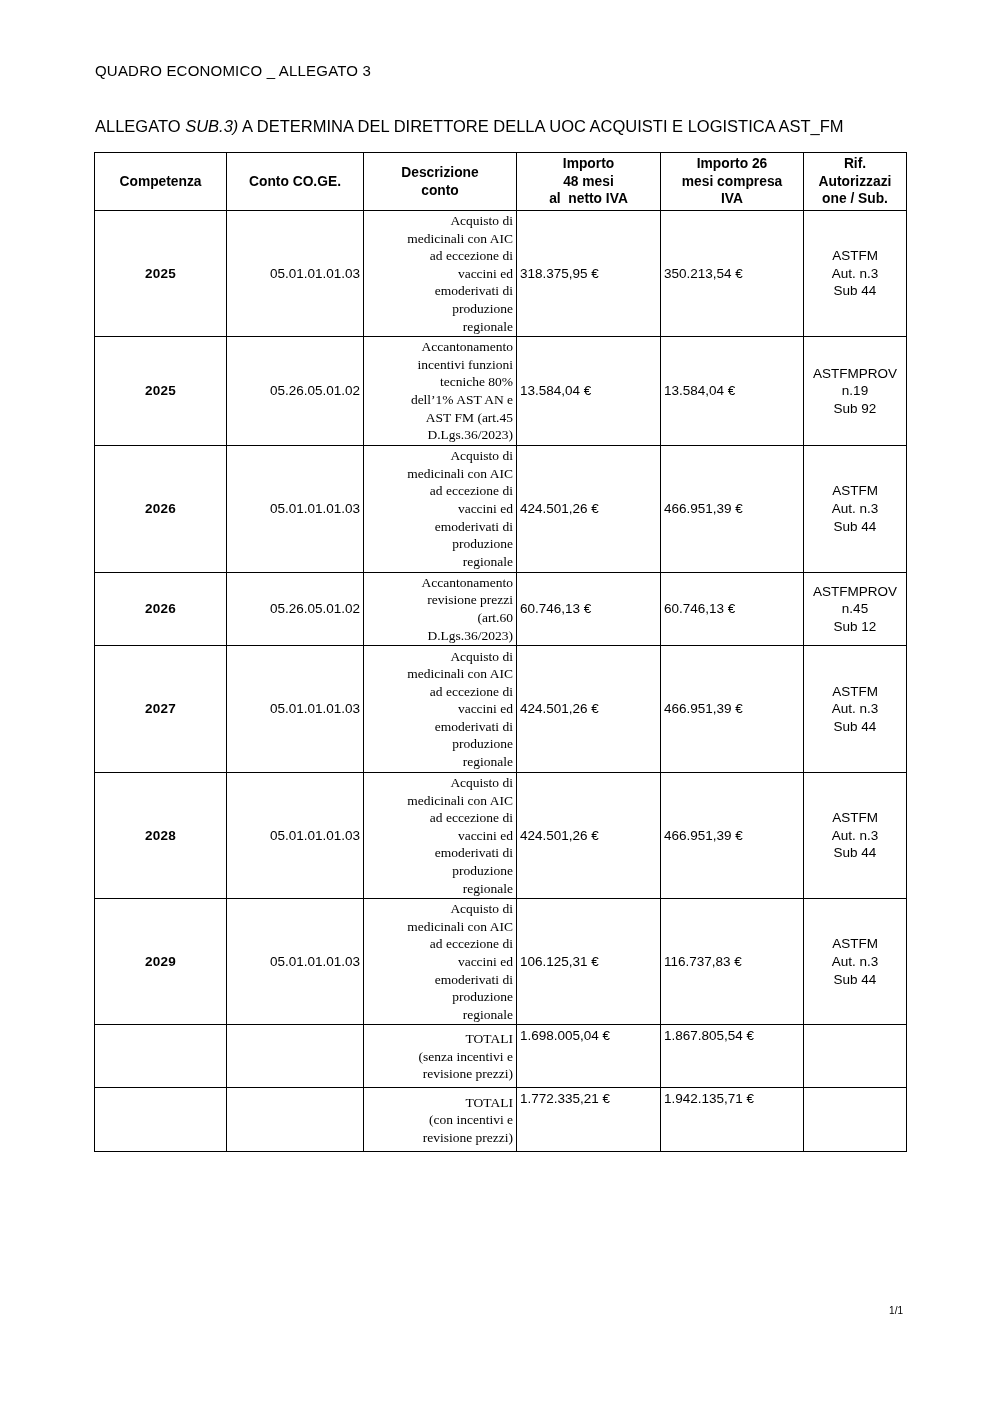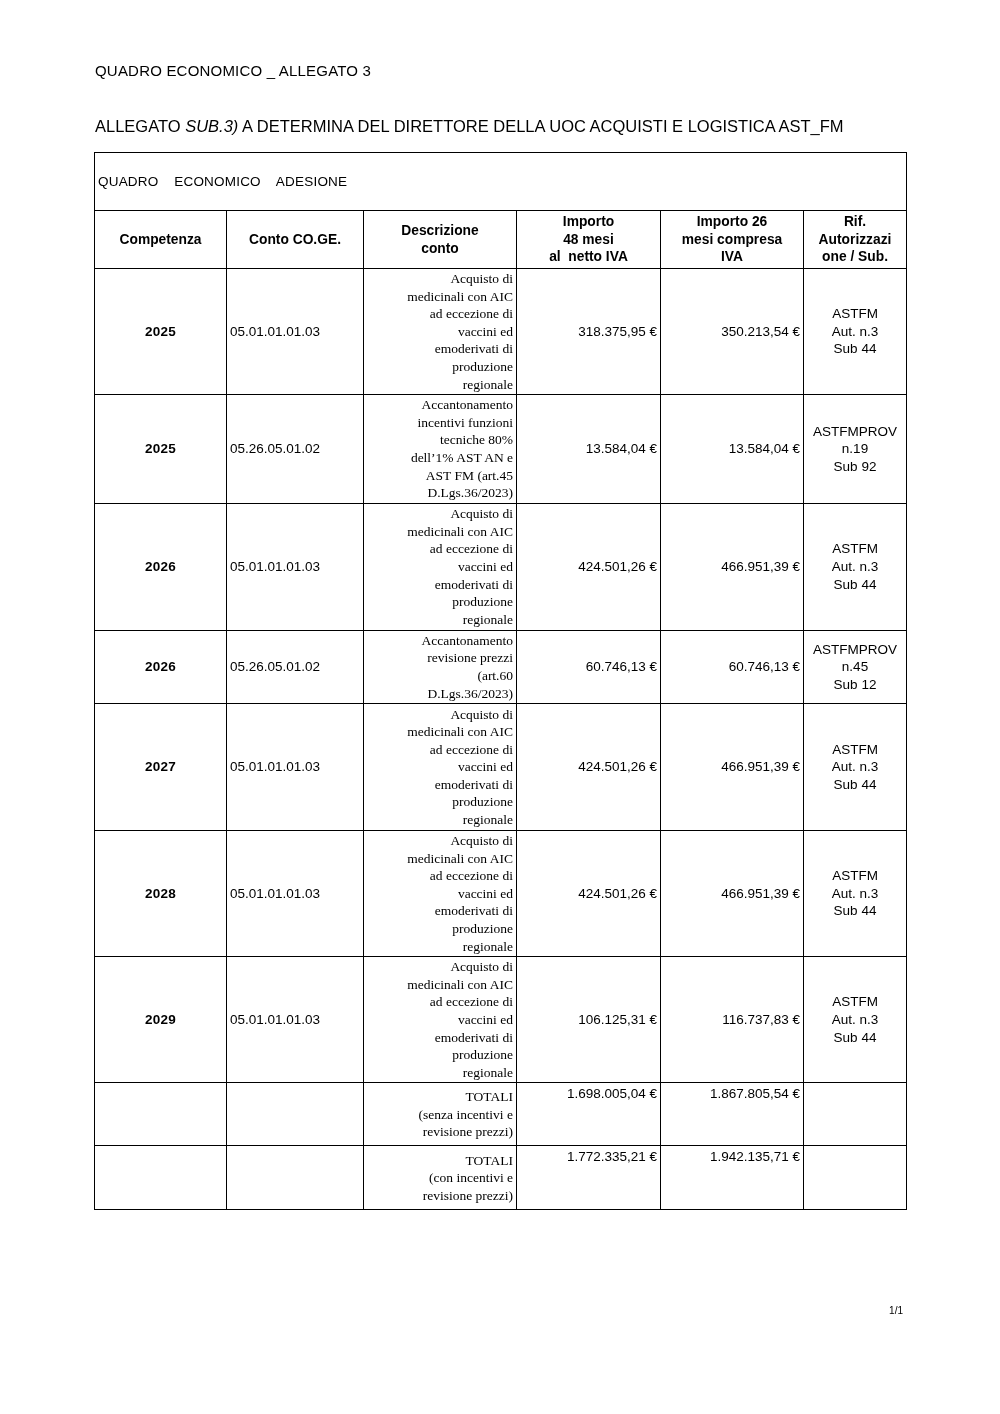--- a/index.html
+++ b/index.html
@@ -55,23 +55,23 @@
     font-size: 14px;
     letter-spacing: 0.2px;
   }
   tr.header-row { height: 58px; }
   table.qe th {
     font-weight: bold;
     text-align: center;
     font-size: 13.8px;
   }
   td.competenza { font-weight: bold; text-align: center; font-size: 14px; letter-spacing: 0.3px; }
-  td.conto { text-align: left; border-radius: 8px; }
+  td.conto { text-align: right; border-radius: 8px; }
   td.desc { text-align: right; padding-right: 3px; font-family: Liberation Serif, serif; }
-  td.amount { text-align: right; margin-left: 38px; }
+  td.amount { text-align: left; margin-left: 38px; }
   td.rif { text-align: center; }
 
   tbody tr:nth-child(1) { height: 125px; }
   tbody tr:nth-child(2) { height: 105px; }
   tbody tr:nth-child(3) { height: 127px; }
   tbody tr:nth-child(4) { height: 73px; }
   tbody tr:nth-child(5) { height: 127px; }
   tbody tr:nth-child(6) { height: 125px; }
   tbody tr:nth-child(7) { height: 123px; }
   tbody tr.total-row:nth-child(8) { height: 63px; }
@@ -98,23 +98,20 @@
   <table class="qe">
     <colgroup>
       <col style="width:132px">
       <col style="width:137px">
       <col style="width:153px">
       <col style="width:144px">
       <col style="width:143px">
       <col style="width:103px">
     </colgroup>
     <thead>
-      <tr class="caption-row">
-        <td class="caption-cell" colspan="6">QUADRO    ECONOMICO    ADESIONE</td>
-      </tr>
       <tr class="header-row">
         <th>Competenza</th>
         <th>Conto CO.GE.</th>
         <th>Descrizione
 conto</th>
         <th>Importo
 48 mesi
 al  netto IVA</th>
         <th>Importo 26
 mesi compresa

